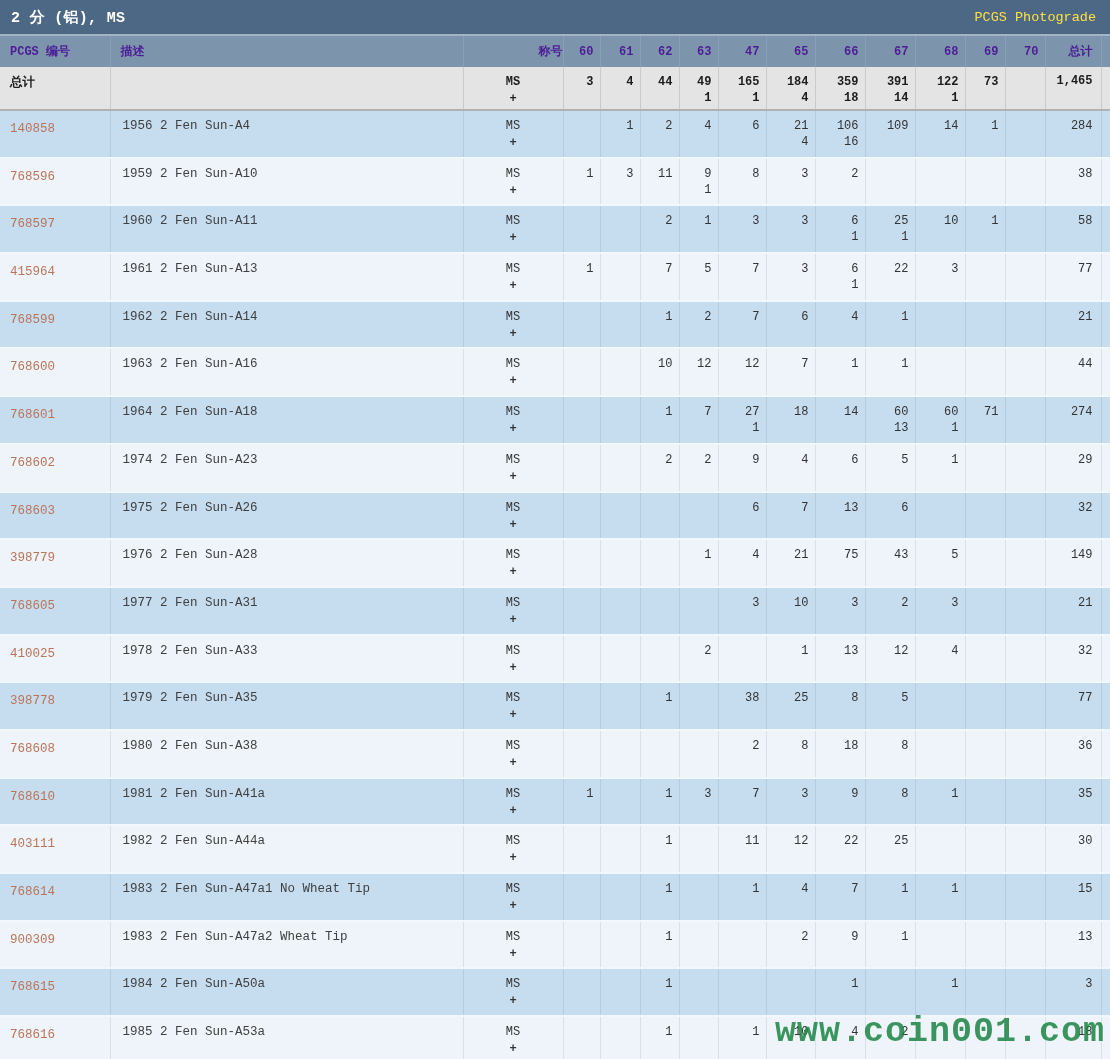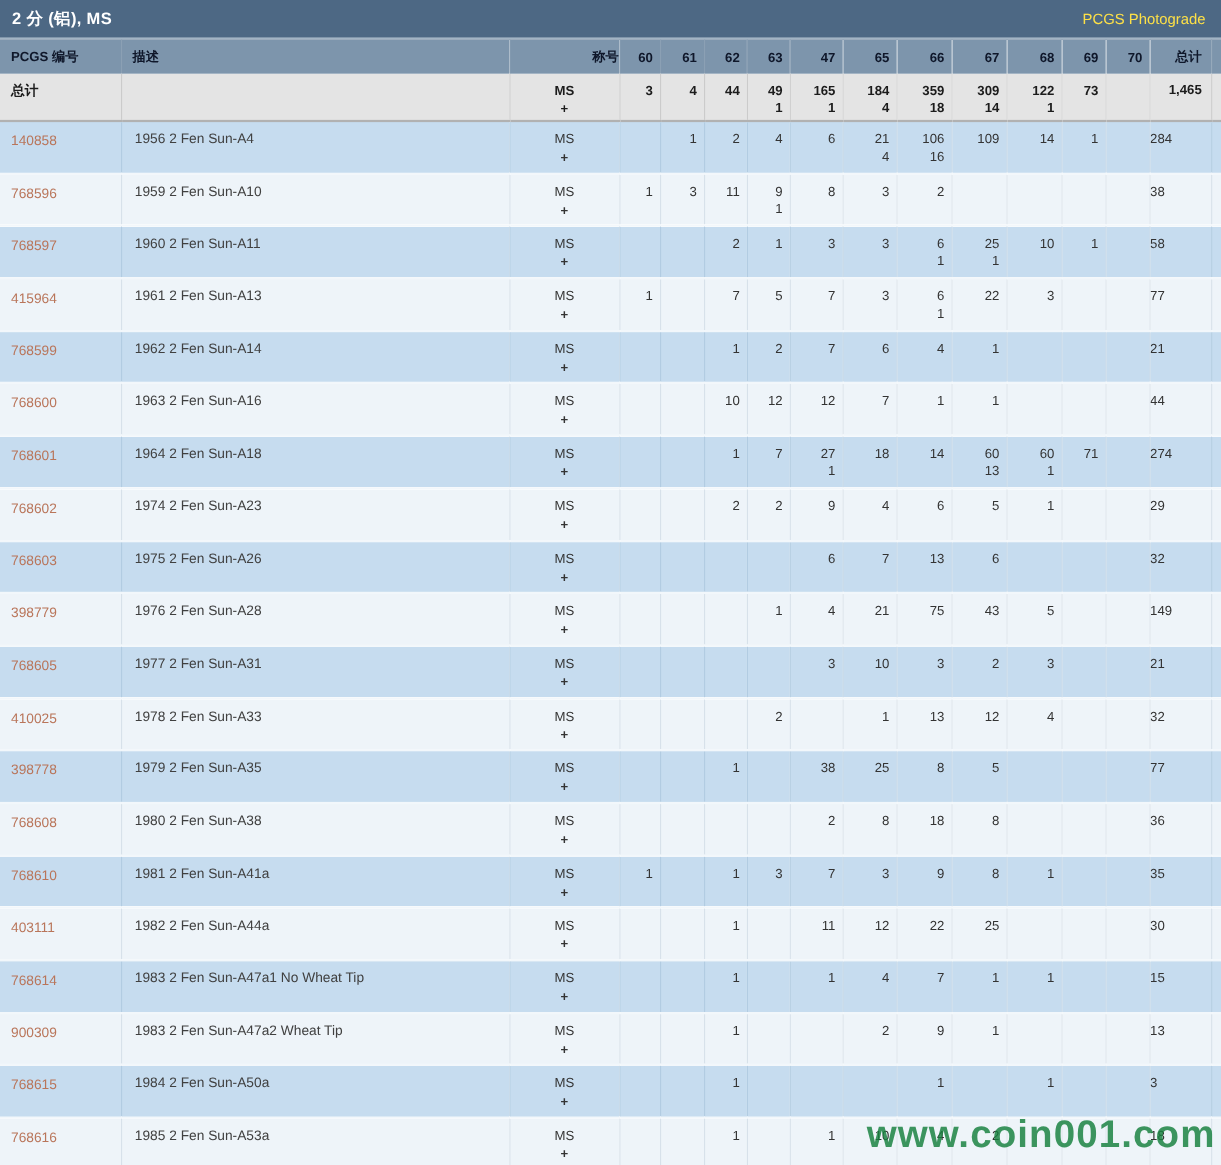--- a/index.html
+++ b/index.html
@@ -1,33 +1,33 @@
 <!DOCTYPE html>
 <html><head>
 <meta charset="utf-8">
 <style>
   * { box-sizing: border-box; }
   html,body { margin:0; padding:0; background:#ffffff; }
   .page {
     position:relative; width:1110px; height:1059px; overflow:hidden;
-    font-family:Liberation Sans, sans-serif; background:#ffffff;
+    font-family:Liberation Mono, monospace; background:#ffffff;
   }
   
   .title-bar {
     height:36px; background:#4d6884; border-bottom:2px solid #a2b4c4;
     display:flex; align-items:center; justify-content:space-between;
     padding:0 14px 0 11px;
   }
   .title { color:#ffffff; font-weight:bold; font-size:15px; letter-spacing:0.3px; }
   .photograde { color:#fde047; font-size:13.5px; text-decoration:none; cursor:pointer; }
 
   
   table { width:1110px; border-collapse:collapse; table-layout:fixed; }
   thead th {
-    background:#7d95ac; color:#0f172a; font-size:12px; font-weight:bold;
+    background:#7d95ac; color:#4c1d95; font-size:12px; font-weight:bold;
     height:31px; vertical-align:middle; border-right:1px solid #8ba0b4;
     text-align:right; padding:0 6px 0 0; overflow:hidden; white-space:nowrap;
   }
   thead th.th-left   { text-align:left; padding:0 0 0 10px; }
   thead th.th-center { text-align:right; padding:0; }
   thead th.th-total  { padding-right:8px; }
   thead th.th-spacer { border-right:none; }
 
   td { overflow:hidden; white-space:nowrap; }
 
@@ -50,21 +50,21 @@
   tr.light td { background:#eef4f9; border-right:1px solid #d7e1ea; }
   tr.data-row td.cell-spacer { border-right:none; }
 
   .cell-pcgs  { padding:8px 0 0 10px; }
   .pcgs-link  { color:#b9755a; font-size:12.5px; text-decoration:none; cursor:pointer;text-align:right; }
   .cell-desc  { padding:8px 0 0 12px; font-size:12.5px; color:#404040; text-align:left; }
   .cell-desig { text-align:center; padding-top:7px; font-size:12px; color:#333333; line-height:17px; }
   .cell-desig .d2 { font-weight:bold; }
   .cell-grade { text-align:right; padding:7px 6px 0 0; font-size:12px; color:#333333; line-height:16px; }
   .cell-grade .g2 { min-height:0; }
-  .cell-total { padding:8px 8px 0 0; font-size:12px; color:#333333; }
+  .cell-total { text-align:right; padding:8px 8px 0 0; font-size:12px; color:#333333; }
 
   
   .watermark {
     position:absolute; top:1012px; right:5px;
     font-size:35px; font-weight:bold; letter-spacing:1px;
     color:#15803d; opacity:0.82; pointer-events:none;
   }
 </style>
 </head>
 <body>
@@ -145,21 +145,21 @@
           </td>
           <td class="cell-grade">
             <div class="g1">184</div>
             <div class="g2">4</div>
           </td>
           <td class="cell-grade">
             <div class="g1">359</div>
             <div class="g2">18</div>
           </td>
           <td class="cell-grade">
-            <div class="g1">309</div>
+            <div class="g1">391</div>
             <div class="g2">14</div>
           </td>
           <td class="cell-grade">
             <div class="g1">122</div>
             <div class="g2">1</div>
           </td>
           <td class="cell-grade">
             <div class="g1">73</div>
             <div class="g2"></div>
           </td>

